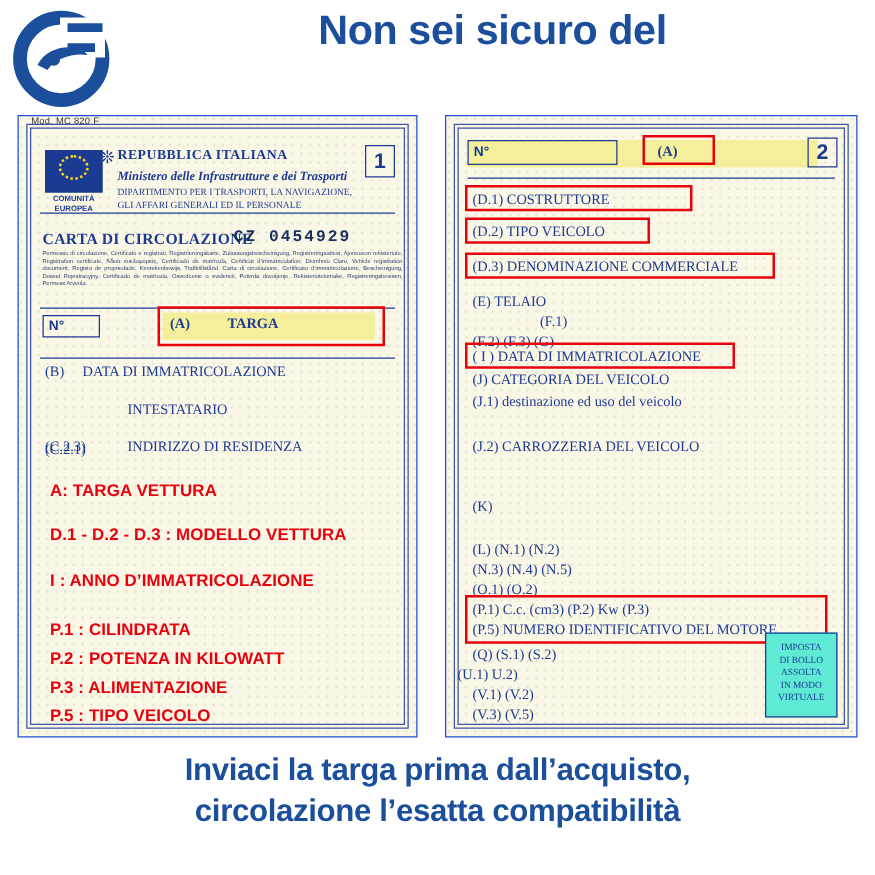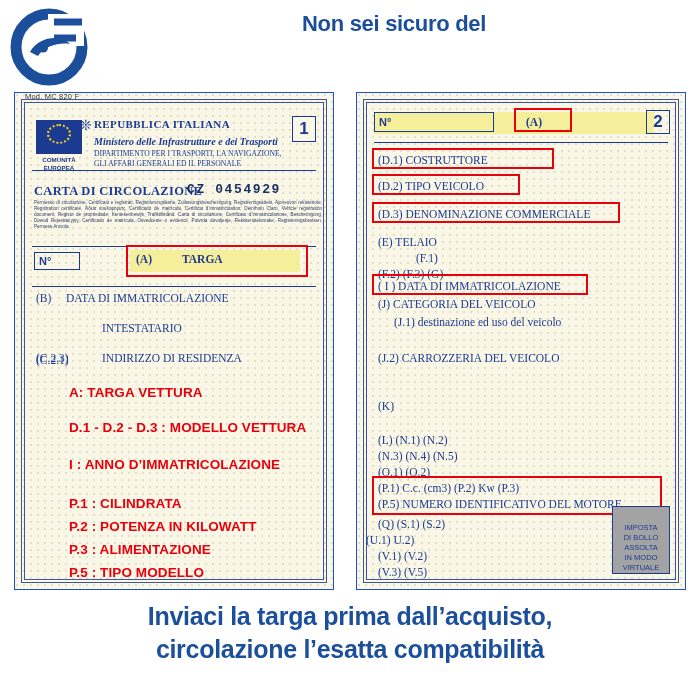--- a/index.html
+++ b/index.html
@@ -16,21 +16,21 @@
   .logo {
     position:absolute; left:10px; top:8px; width:78px; height:78px;
   }
   .logo svg { display:block; }
 
   .headline {
     position:absolute; left:96px; top:8px; width:596px;
     text-align:center;
     color:#1b4f9c;
     font-weight:bold;
-    font-size:22px;
+    font-size:33px;
     line-height:31px;
     letter-spacing:-0.3px;
   }
 
   
   .footer {
     position:absolute; left:8px; top:600px; width:684px;
     text-align:center;
     color:#1b4f9c;
     font-weight:bold;
@@ -152,21 +152,20 @@
   .yellow{
     position:absolute; background:#f5ee9b;
   }
 
   
   .annot{
     position:absolute; left:18px;
     color:#e8000d; font-weight:bold; font-size:13.5px;
     font-family:"Liberation Sans", sans-serif;
     letter-spacing:0.1px;
-    margin-left:29px;
   }
 
   
   .r-num{
     position:absolute; left:10px; top:12px; width:120px; height:20px;
     border:1.2px solid #1b3b92; color:#1b3b92; font-size:11px;
     font-weight:bold; line-height:18px; padding-left:4px;
   }
   .r-numbox{
     position:absolute; right:8px; top:10px; width:24px; height:24px;
@@ -175,22 +174,22 @@
   }
   .r-field{
     position:absolute;
     font-family:"Liberation Serif", serif;
     font-size:11.5px; color:#1b3b92; white-space:nowrap;
   }
   .bollo{
     position:absolute; right:8px; bottom:8px; width:58px; height:68px;
     border:1px solid #1b3b92; color:#1b3b92;
     font-size:7.5px; line-height:10px; text-align:center;
-    padding-top:16px; font-family:Liberation Sans, sans-serif;
-    background:#a3a3a3;
+    padding-top:6px; font-family:Liberation Serif, serif;
+    background:#5eead4;
   }
 </style>
 </head>
 <body>
 
 <div class="page">
 
   <div class="logo">
     <svg width="78" height="78" viewBox="0 0 78 78">
       <circle cx="39" cy="39" r="33" fill="none" stroke="#1b4f9c" stroke-width="11"></circle>
@@ -249,21 +248,21 @@
 
       <div class="fieldline" style="left:14px; top:252px;">(C.2.3)</div>
       <div class="fieldline" style="left:80px; top:252px;">INDIRIZZO DI RESIDENZA</div>
 
       <div class="annot" style="top:285px;">A: TARGA VETTURA</div>
       <div class="annot" style="top:320px;">D.1 - D.2 - D.3 : MODELLO VETTURA</div>
       <div class="annot" style="top:357px;">I : ANNO D’IMMATRICOLAZIONE</div>
       <div class="annot" style="top:396px;">P.1 : CILINDRATA</div>
       <div class="annot" style="top:419px;">P.2 : POTENZA IN KILOWATT</div>
       <div class="annot" style="top:442px;">P.3 : ALIMENTAZIONE</div>
-      <div class="annot" style="top:465px;">P.5 :  TIPO MODELLO</div>
+      <div class="annot" style="top:465px;">P.5 :  TIPO VEICOLO</div>
     </div>
   </div>
 
   <div class="doc" id="doc-right">
     <div class="inner">
       <div class="inner2"></div>
 
       <div class="yellow" style="left:10px; top:12px; width:280px; height:22px;"></div>
       <div class="r-num">N°</div>
       <div class="r-field" style="left:162px; top:16px; font-weight:bold;">(A)</div>
@@ -275,28 +274,28 @@
       <div class="r-field" style="left:14px; top:54px;">(D.1)   COSTRUTTORE</div>
       <div class="redbox" style="left:8px; top:48px; width:182px; height:21px;"></div>
 
       <div class="r-field" style="left:14px; top:80px;">(D.2)   TIPO VEICOLO</div>
       <div class="redbox" style="left:8px; top:74px; width:148px; height:21px;"></div>
 
       <div class="r-field" style="left:14px; top:108px;">(D.3)  DENOMINAZIONE COMMERCIALE</div>
       <div class="redbox" style="left:8px; top:102px; width:248px; height:21px;"></div>
 
       <div class="r-field" style="left:14px; top:136px;">(E)  TELAIO</div>
-      <div class="r-field" style="left:14px; top:152px;padding-left:38px;">(F.1)</div>
+      <div class="r-field" style="left:30px; top:152px;padding-left:38px;">(F.1)</div>
       <div class="r-field" style="left:14px; top:168px;">(F.2)                      (F.3)                                (G)</div>
 
       <div class="r-field" style="left:14px; top:180px;">( I )  DATA DI IMMATRICOLAZIONE</div>
       <div class="redbox" style="left:8px; top:174px; width:216px; height:21px;"></div>
 
       <div class="r-field" style="left:14px; top:198px;">(J)  CATEGORIA DEL VEICOLO</div>
-      <div class="r-field" style="left:14px; top:216px;margin-left:16px;">(J.1)  destinazione ed uso del veicolo</div>
+      <div class="r-field" style="left:14px; top:216px;">(J.1)  destinazione ed uso del veicolo</div>
       <div class="r-field" style="left:14px; top:252px;">(J.2)  CARROZZERIA DEL VEICOLO</div>
       <div class="r-field" style="left:14px; top:300px;">(K)</div>
       <div class="r-field" style="left:14px; top:334px;">(L)                       (N.1)                        (N.2)</div>
       <div class="r-field" style="left:14px; top:350px;">(N.3)                     (N.4)                        (N.5)</div>
       <div class="r-field" style="left:14px; top:366px;">(O.1)               (O.2)</div>
 
       <div class="r-field" style="left:14px; top:382px;">(P.1)  C.c. (cm3)      (P.2) Kw           (P.3)</div>
       <div class="r-field" style="left:14px; top:398px;">(P.5)  NUMERO IDENTIFICATIVO DEL MOTORE</div>
       <div class="redbox" style="left:8px; top:376px; width:290px; height:39px;"></div>
 

